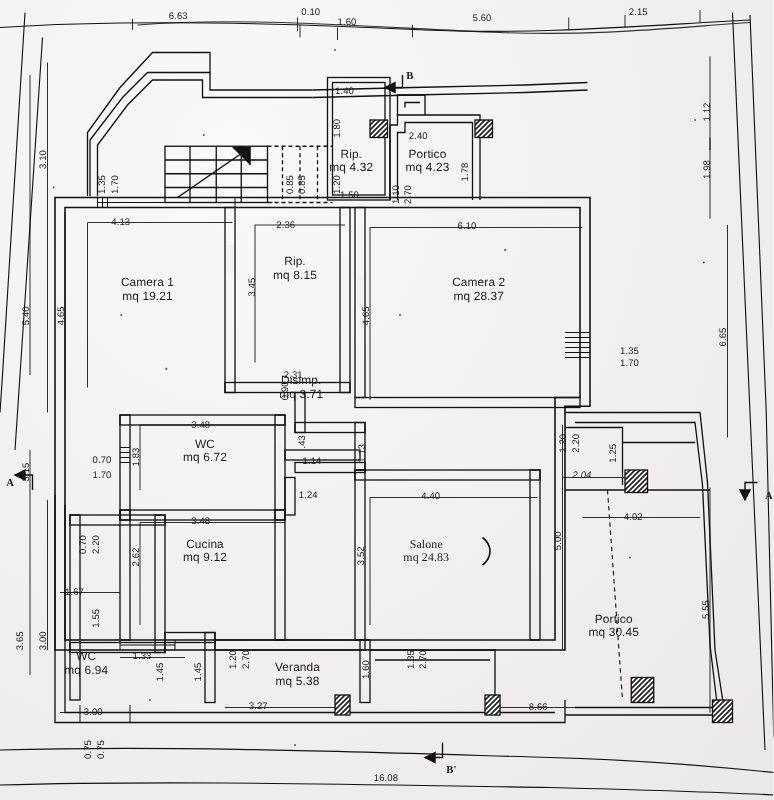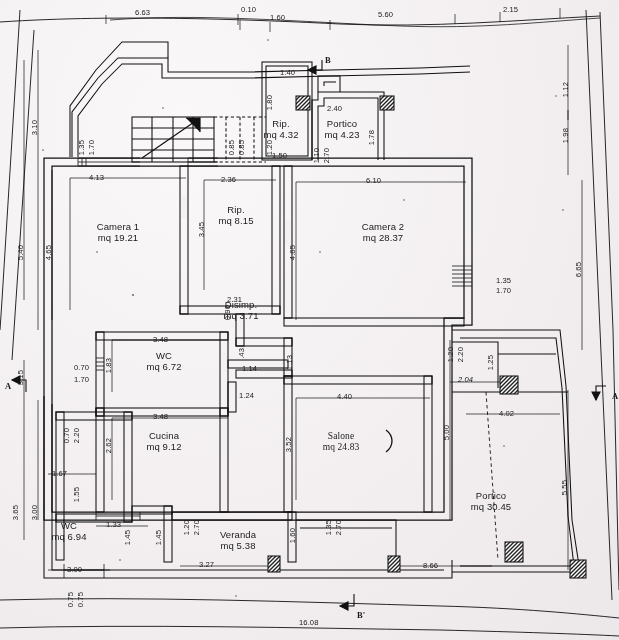--- a/index.html
+++ b/index.html
@@ -322,21 +322,21 @@
         <span class="ar">mq 5.38</span>
       </div>
     </div>
 
   <div id="dimh-layer">
       <div class="lbl dim" style="left: 135px; top: 9px;">6.63</div>
       <div class="lbl dim" style="left: 221px; top: 6px; margin-left: 20px;">0.10</div>
       <div class="lbl dim" style="left: 270px; top: 14px;">1.60</div>
       <div class="lbl dim" style="left: 378px; top: 11px;">5.60</div>
       <div class="lbl dim" style="left: 503px; top: 6px;">2.15</div>
-      <div class="lbl dim" style="left: 280px; top: 69px;">1.40</div>
+      <div class="lbl dim" style="left: 268px; top: 69px;">1.40</div>
       <div class="lbl dim" style="left: 327px; top: 105px;">2.40</div>
       <div class="lbl dim" style="left: 272px; top: 152px;">1.50</div>
       <div class="lbl dim" style="left: 89px; top: 174px;">4.13</div>
       <div class="lbl dim" style="left: 221px; top: 176px;">2.36</div>
       <div class="lbl dim" style="left: 366px; top: 177px;">6.10</div>
       <div class="lbl dim" style="left: 227px; top: 296px;">2.31</div>
       <div class="lbl dim" style="left: 153px; top: 336px;">3.48</div>
       <div class="lbl dim" style="left: 153px; top: 413px;">3.48</div>
       <div class="lbl dim" style="left: 242px; top: 365px;">1.14</div>
       <div class="lbl dim" style="left: 239px; top: 392px;">1.24</div>

